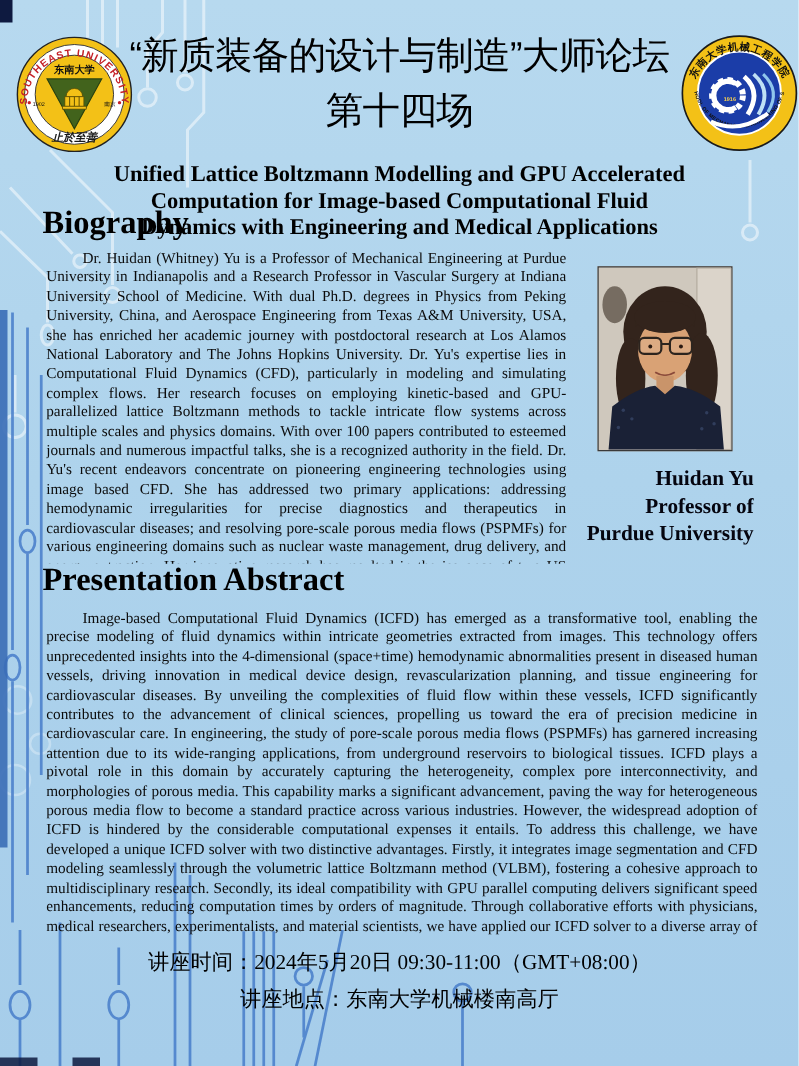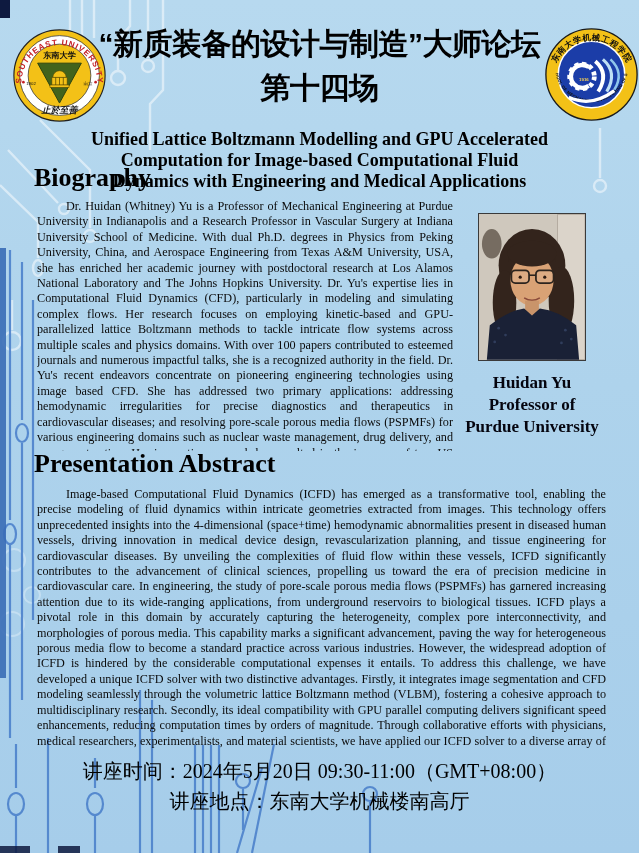--- a/index.html
+++ b/index.html
@@ -3,33 +3,33 @@
 <meta charset="utf-8">
 <style>
   html,body{margin:0;padding:0;}
   .page{position:relative;width:639px;height:853px;overflow:hidden;
         background:linear-gradient(180deg,#b7d9ef 0%,#aed3ec 45%,#a6cdea 100%);
         font-family:"Liberation Serif","DejaVu Serif",serif;color:#0a0a0a;}
   svg.bg{position:absolute;inset:0;z-index:0;}
   .content{position:absolute;inset:0;z-index:1;}
   .logo{position:absolute;}
   .cnline{position:absolute;left:50%;transform:translateX(-50%);white-space:nowrap;
-          font-family:"Liberation Sans","DejaVu Sans",sans-serif;font-weight:bold;
+          font-family:"Liberation Sans","DejaVu Sans",sans-serif;font-weight:normal;
           font-size:30px;letter-spacing:-0.5px;color:#000;}
   .talkline{position:absolute;left:50%;transform:translateX(-50%);white-space:nowrap;
             font-weight:bold;font-size:18px;color:#000;margin-top:16px;}
   .h2{position:absolute;font-weight:bold;font-size:26px;color:#000;}
   .bio-flow{position:absolute;left:37px;right:36px;top:199px;height:252px;overflow:hidden;}
-  .speaker-block{float:right;width:142px;margin:0 0 10px 8px;text-align:center;}
+  .speaker-block{float:right;width:142px;margin:0 0 10px 8px;text-align:right;}
   .photo{display:block;width:106px;height:146px;margin:14px auto 0;border:1px solid #3a3a3a;background:#cfc8bd;}
   .speaker-caption{margin-top:11px;font-weight:bold;font-size:17px;line-height:22px;color:#05050f;white-space:nowrap;}
   .body-text{margin:0;text-align:justify;font-size:12.2px;line-height:15.4px;text-indent:29px;color:#0b0b0b;}
   .abs-flow{position:absolute;left:37px;right:33px;top:487px;height:264px;overflow:hidden;}
   .footline{position:absolute;left:50%;transform:translateX(-50%);white-space:nowrap;
-            font-size:20px;color:#000;}
+            font-size:17px;color:#000;}
 </style>
 </head>
 <body>
 
 <div class="page">
 
   <svg class="bg" width="639" height="853" viewBox="0 0 639 853">
     <g stroke="#ffffff" stroke-width="2.4" fill="none" opacity="0.5">
       <path d="M70,0 V30"></path>
         <path d="M82,0 V46"></path>

